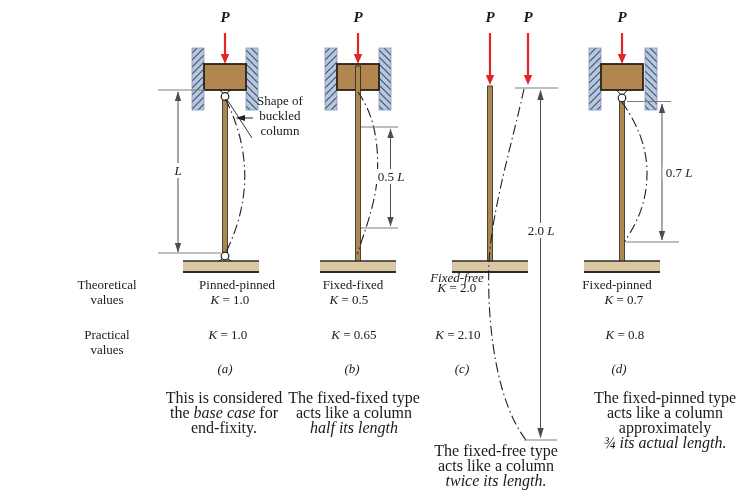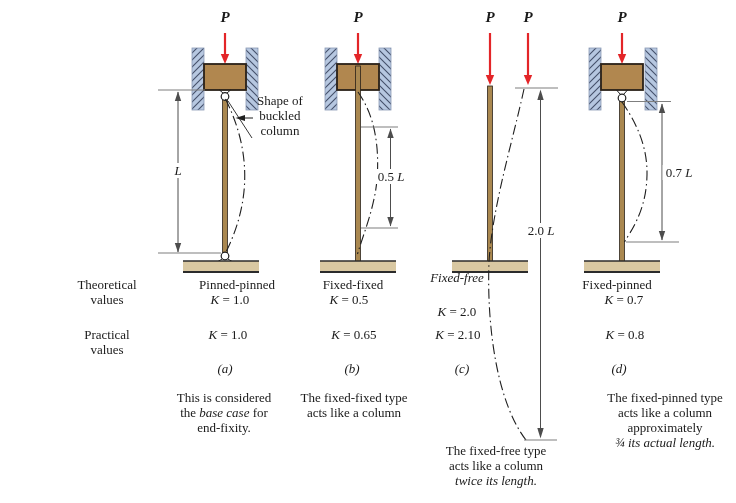--- a/index.html
+++ b/index.html
@@ -9,21 +9,21 @@
   }
   svg.canvas { position:absolute; left:0; top:0; }
   .lbl {
     position:absolute; transform:translateX(-50%);
     white-space:nowrap; font-size:13px; line-height:15px; text-align:center;
   }
   .plabel { font-size:15px; font-weight:bold; font-style:italic; }
   .dimlbl { background:#ffffff; padding:0 3px; }
   .ann { position:absolute; font-size:13px; line-height:15px;text-align:center; }
   .tag { font-style:italic; }
-  .caption { font-size:13px; line-height:15px; }
+  .caption { font-size:16px; line-height:15px; }
   i { font-style:italic; }
 </style>
 </head>
 <body>
 
 <div class="stage">
 
 <svg class="canvas" width="736" height="503" viewBox="0 0 736 503">
   <defs>
     <pattern id="wallL" width="7" height="7" patternUnits="userSpaceOnUse">
@@ -155,41 +155,42 @@
 <div class="lbl" style="left:107px; top:327px;">Practical</div>
 <div class="lbl" style="left:107px; top:342px;">values</div>
 
 <div class="lbl" style="left:237px; top:277px;">Pinned-pinned</div>
 <div class="lbl" style="left:353px; top:277px;">Fixed-fixed</div>
 <div class="lbl" style="left:457px; top:270px;font-style:italic;">Fixed-free</div>
 <div class="lbl" style="left:617px; top:277px;">Fixed-pinned</div>
 
 <div class="lbl" style="left:230px; top:292px;"><i>K</i> <span>= 1.0</span></div>
 <div class="lbl" style="left:349px; top:292px;"><i>K</i> <span>= 0.5</span></div>
-<div class="lbl" style="left:457px; top:304px;"><i>K</i> <span>= 2.0</span></div>
+<div class="lbl" style="left:457px; top:280px;"><i>K</i> <span>= 2.0</span></div>
 <div class="lbl" style="left:624px; top:292px;"><i>K</i> <span>= 0.7</span></div>
 
 <div class="lbl" style="left:228px; top:327px;"><i>K</i> <span>= 1.0</span></div>
 <div class="lbl" style="left:354px; top:327px;"><i>K</i> <span>= 0.65</span></div>
 <div class="lbl" style="left:458px; top:327px;"><i>K</i> <span>= 2.10</span></div>
 <div class="lbl" style="left:625px; top:327px;"><i>K</i> <span>= 0.8</span></div>
 
 <div class="lbl tag" style="left:225px; top:361px;">(a)</div>
 <div class="lbl tag" style="left:352px; top:361px;">(b)</div>
 <div class="lbl tag" style="left:462px; top:361px;">(c)</div>
 <div class="lbl tag" style="left:619px; top:361px;">(d)</div>
 
 <div class="lbl caption" style="left:224px; top:390px;">
   <div>This is considered</div>
   <div><span>the </span><i>base case</i><span> for</span></div>
   <div>end-fixity.</div>
 </div>
 <div class="lbl caption" style="left:354px; top:390px;">
   <div>The fixed-fixed type</div>
   <div>acts like a column</div>
+  <div><i>half its length</i></div>
 </div>
 <div class="lbl caption" style="left:496px; top:443px;">
   <div>The fixed-free type</div>
   <div>acts like a column</div>
   <div><i>twice its length.</i></div>
 </div>
 <div class="lbl caption" style="left:626px; top:390px;margin-left:39px;">
   <div>The fixed-pinned type</div>
   <div>acts like a column</div>
   <div>approximately</div>

